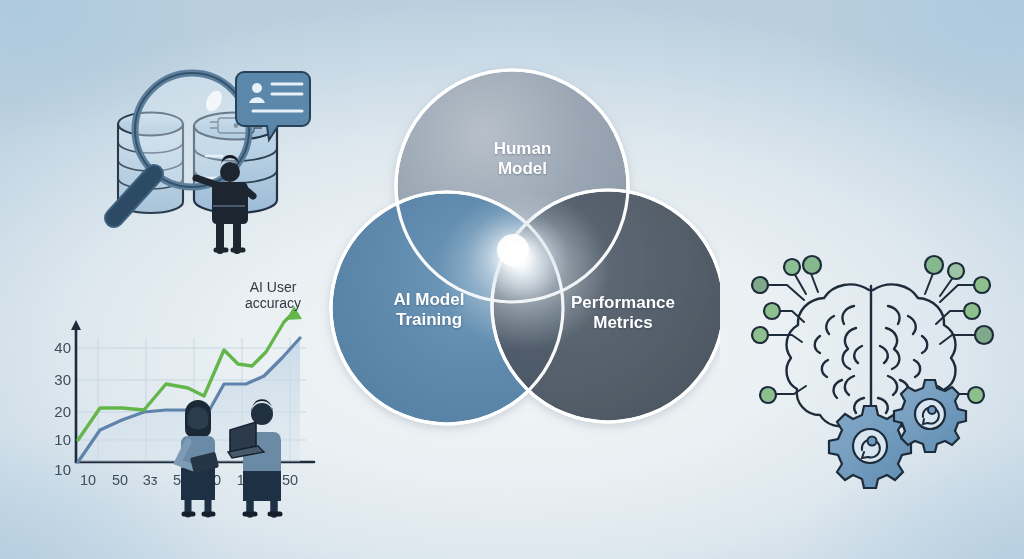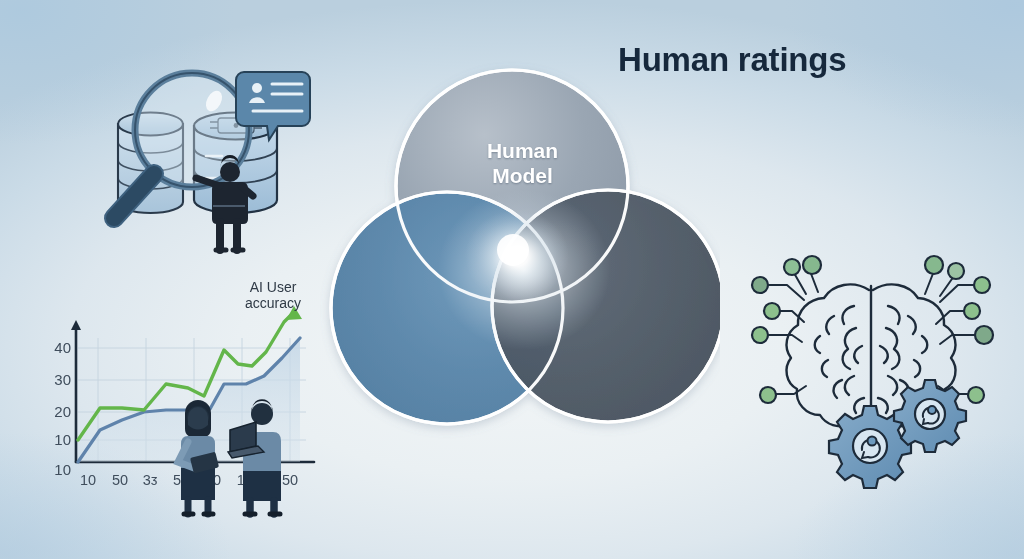--- a/index.html
+++ b/index.html
@@ -45,21 +45,21 @@
     position: absolute;
     left: 320px;
     top: 58px;
     width: 400px;
     height: 404px;
   }
   #venn svg { display: block; }
   .venn-label {
     position: absolute;
     color: #ffffff;
-    font-size: 21px;
+    font-size: 17px;
     font-weight: bold;
     line-height: 1.17;
     text-align: center;
     text-shadow: 0 1px 2px rgba(20,40,60,.33);
     white-space: nowrap;
     pointer-events: none;
   }
   #label-human { left: 130px; top: 81px; width: 145px; }
   #label-train { left: 34px;  top: 232px; width: 150px; }
   #label-perf  { left: 212px; top: 235px; width: 182px; }
@@ -81,21 +81,20 @@
     font-family: "Liberation Sans", sans-serif;
     fill: #2f3a46;
   }
 </style>
 </head>
 <body>
 
 <div id="stage">
   <div class="corner-tint"></div>
 
-  <div id="title">Human ratings</div>
 
   <div id="venn">
     <svg width="400" height="404" viewBox="0 0 400 404" xmlns="http://www.w3.org/2000/svg">
       <defs>
         <radialGradient id="gradTop" cx="38%" cy="28%" r="78%">
           <stop offset="0%" stop-color="#b7c0ca"></stop>
           <stop offset="55%" stop-color="#9aa6b3"></stop>
           <stop offset="100%" stop-color="#8d99a7"></stop>
         </radialGradient>
         <radialGradient id="gradLeft" cx="62%" cy="36%" r="82%">
@@ -139,20 +138,28 @@
 
       <ellipse cx="204" cy="212" rx="86" ry="80" fill="url(#glowSoft)"></ellipse>
       <ellipse cx="197" cy="198" rx="52" ry="46" fill="url(#glow)"></ellipse>
       <circle cx="193" cy="192" r="16" fill="#ffffff" opacity="0.92"></circle>
     </svg>
 
     <div class="venn-label" id="label-human">
       <span>Human</span><br>
       <span>Model</span>
     </div>
+    <div class="venn-label" id="label-train">
+      <span>AI Model</span><br>
+      <span>Training</span>
+    </div>
+    <div class="venn-label" id="label-perf">
+      <span>Performance</span><br>
+      <span>Metrics</span>
+    </div>
   </div>
 
   <div class="illus" id="illus-data">
     <svg width="290" height="205" viewBox="0 0 290 205" xmlns="http://www.w3.org/2000/svg">
       <defs>
         <linearGradient id="dbFill" x1="0" y1="0" x2="0" y2="1">
           <stop offset="0%" stop-color="#cfe0ed"></stop>
           <stop offset="100%" stop-color="#a8c4da"></stop>
         </linearGradient>
         <linearGradient id="dbFill2" x1="0" y1="0" x2="0" y2="1">

